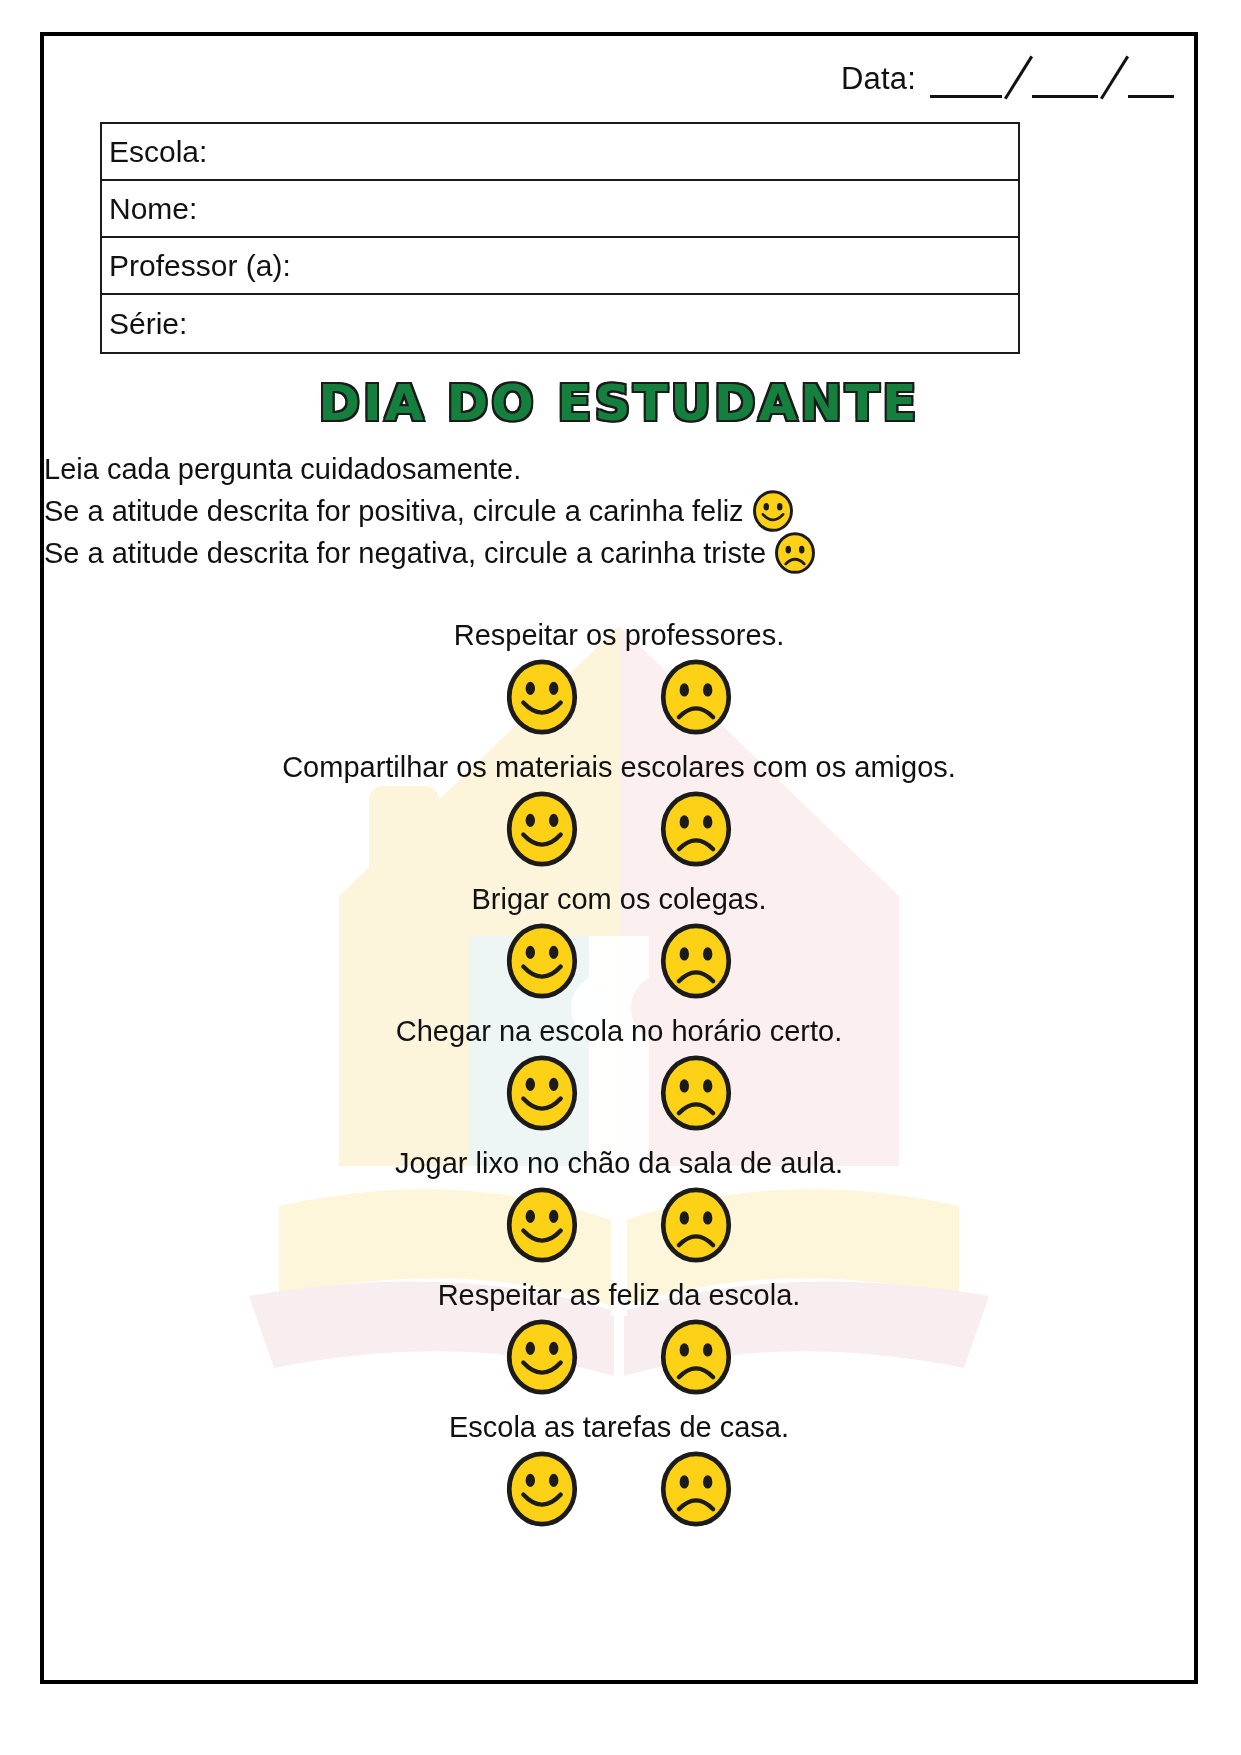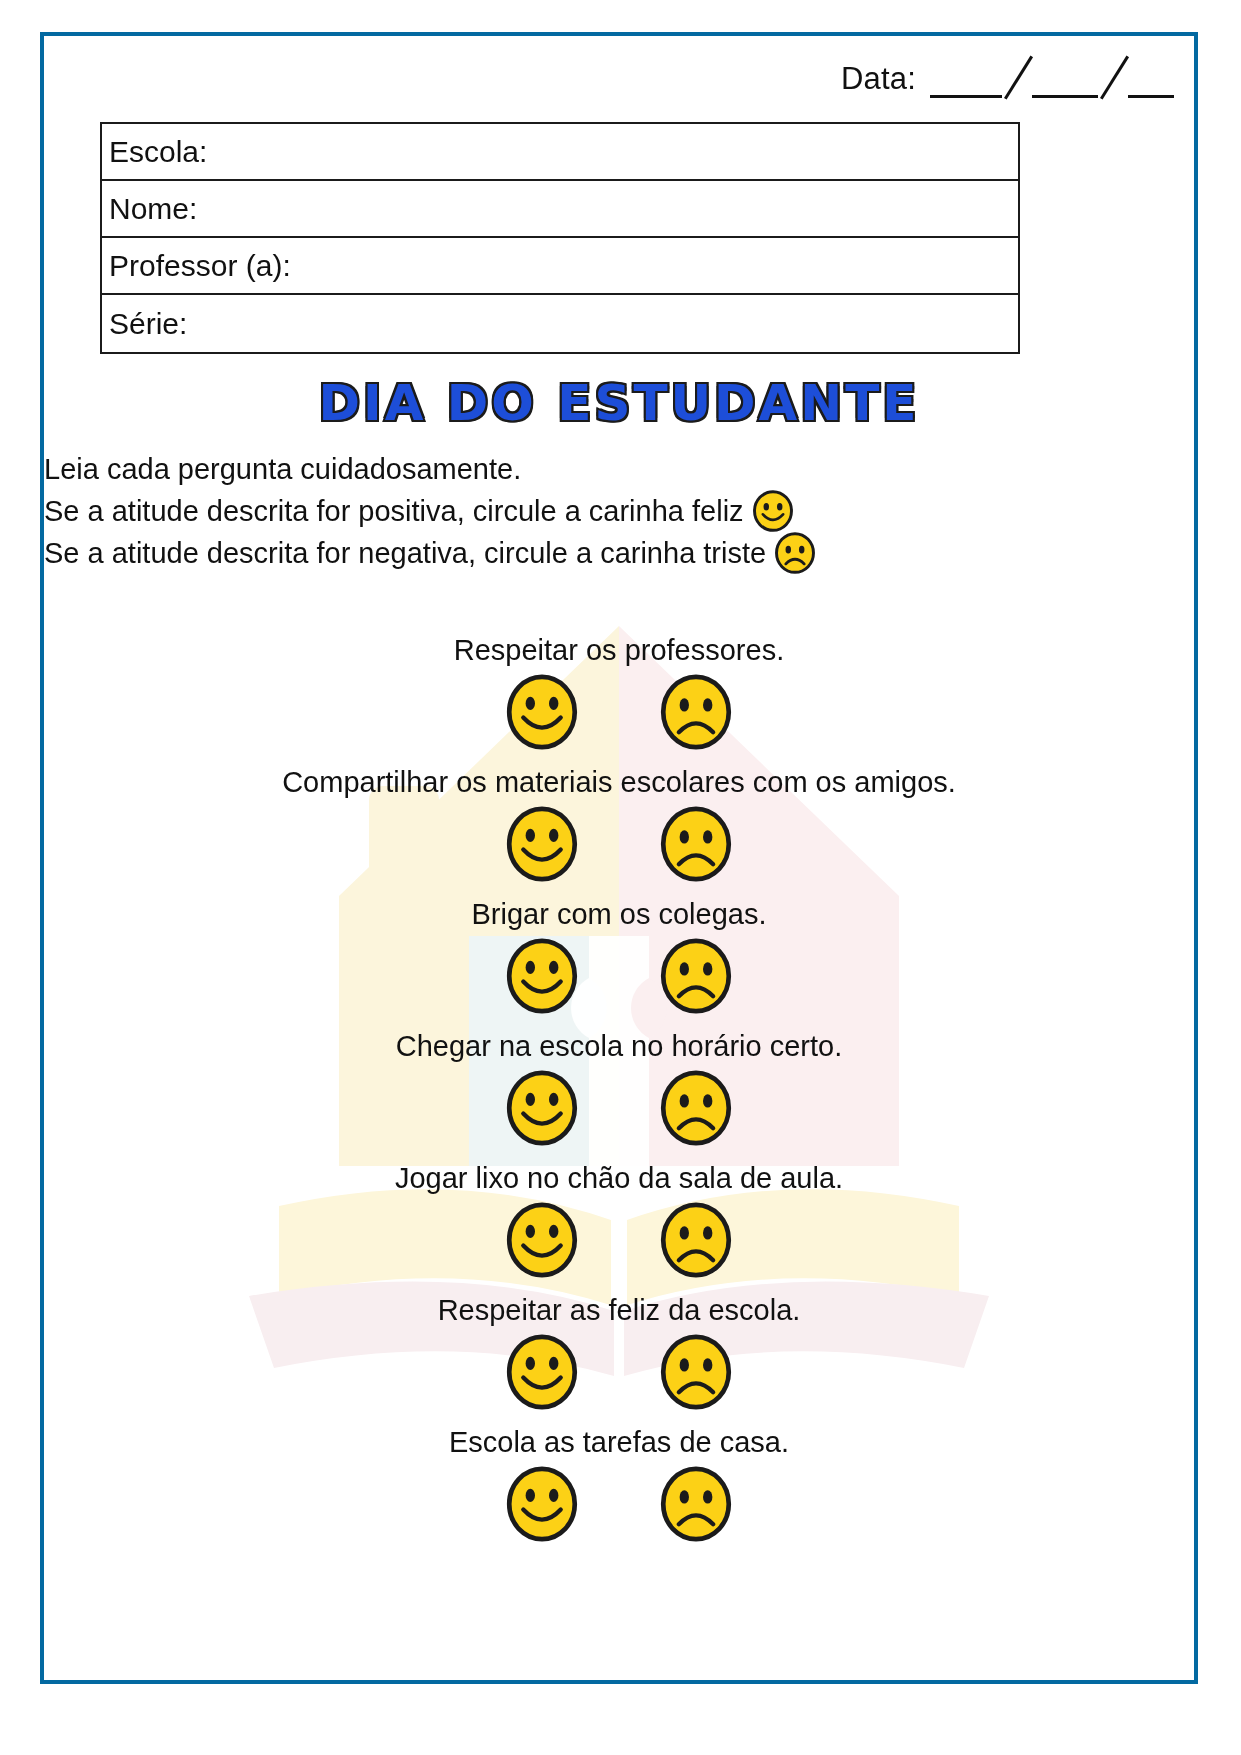--- a/index.html
+++ b/index.html
@@ -16,21 +16,21 @@
     overflow: hidden;
     position: relative;
   }
 
   .page {
     position: absolute;
     left: 40px;
     top: 32px;
     width: 1158px;
     height: 1652px;
-    border: 4px solid #0369a1;
+    border: 4px solid #000000;
     box-sizing: border-box;
     background: #ffffff;
     overflow: hidden;
   }
 
   
   .date-row {
     position: absolute;
     right: 20px;
     top: 18px;
@@ -99,21 +99,21 @@
   .title {
     position: absolute;
     left: 0;
     right: 0;
     top: 338px;
     text-align: center;
     font-family: "DejaVu Sans", sans-serif;
     font-weight: bold;
     font-size: 50px;
     letter-spacing: 3px;
-    color: #1d4ed8;
+    color: #15803d;
     -webkit-text-stroke: 4px #1b1b1b;
     paint-order: stroke fill;
     text-shadow:
       2px 2px 0 #1b1b1b, -2px 2px 0 #1b1b1b,
       2px -2px 0 #1b1b1b, -2px -2px 0 #1b1b1b;
     z-index: 5;
   }
   .title span { display: inline-block; }
 
   
@@ -145,21 +145,21 @@
     height: 800px;
     z-index: 0;
     pointer-events: none;
   }
 
   
   .qlist {
     position: absolute;
     left: 0;
     right: 0;
-    top: 583px;
+    top: 568px;
     z-index: 4;
   }
   .qitem { text-align: center; }
   .qtext {
     font-size: 29px;
     line-height: 34px;
     margin: 0 auto;
     padding-top: 14px;
   }
   .qfaces {

